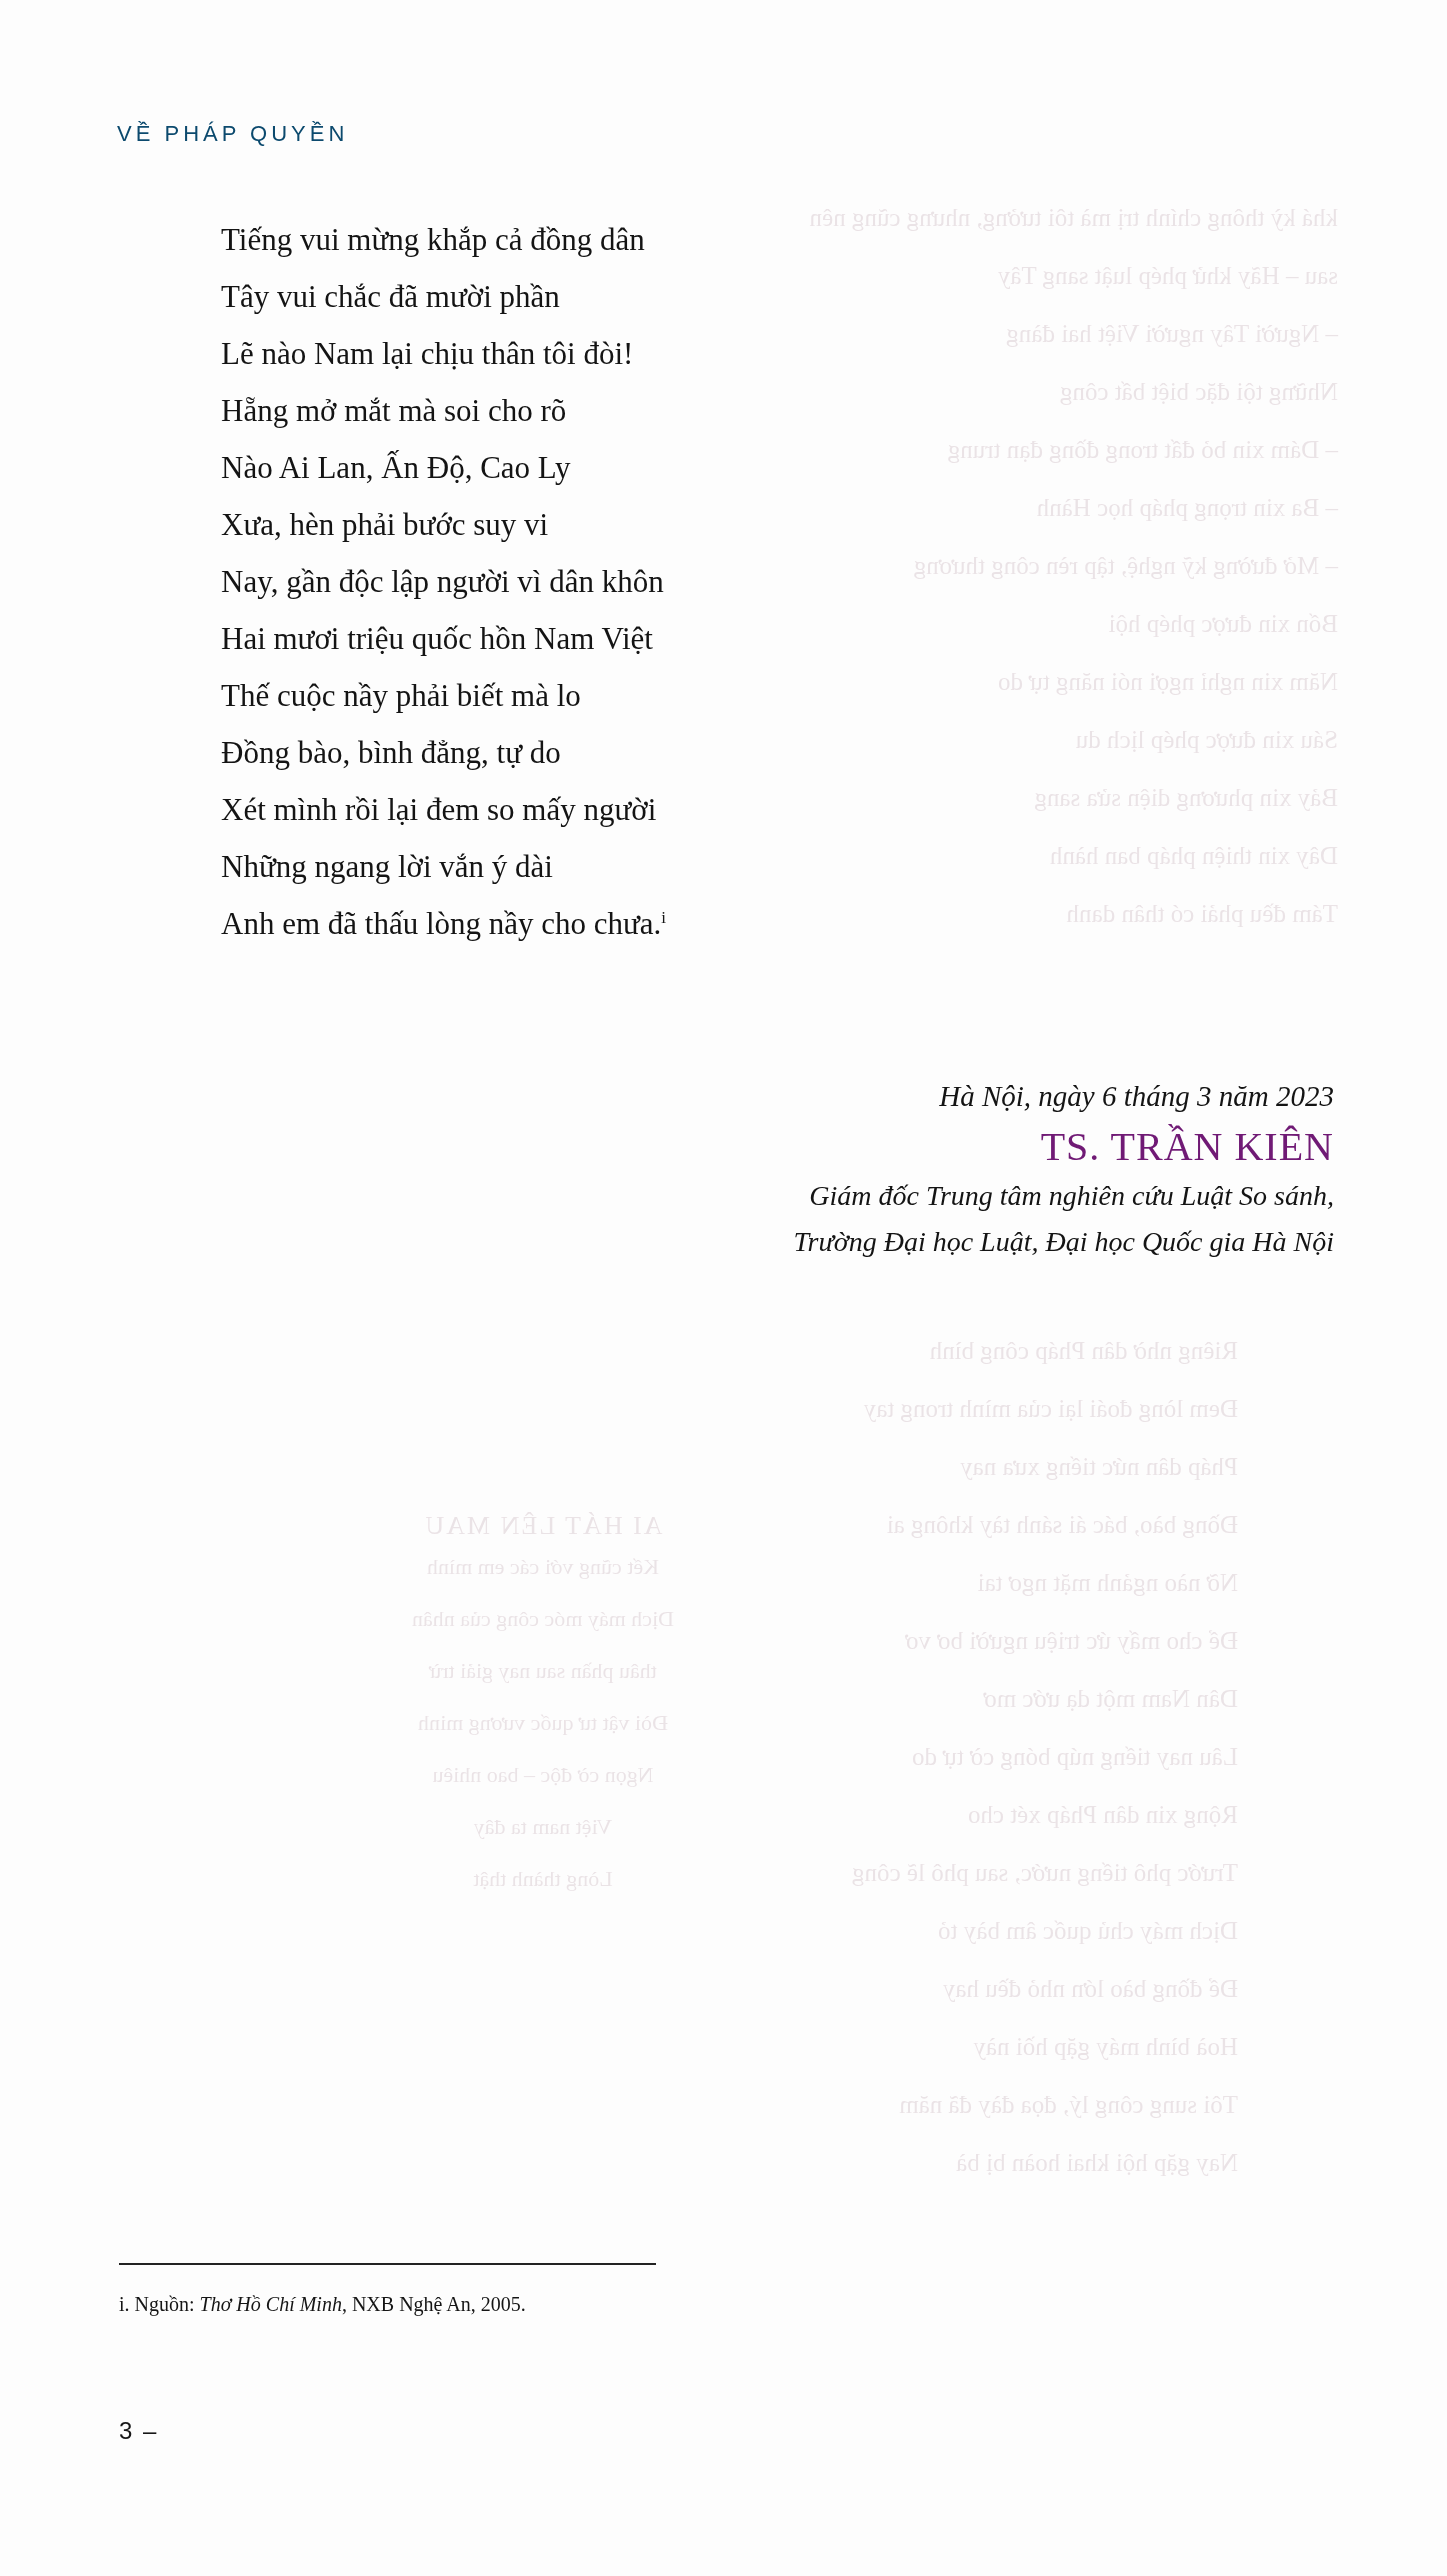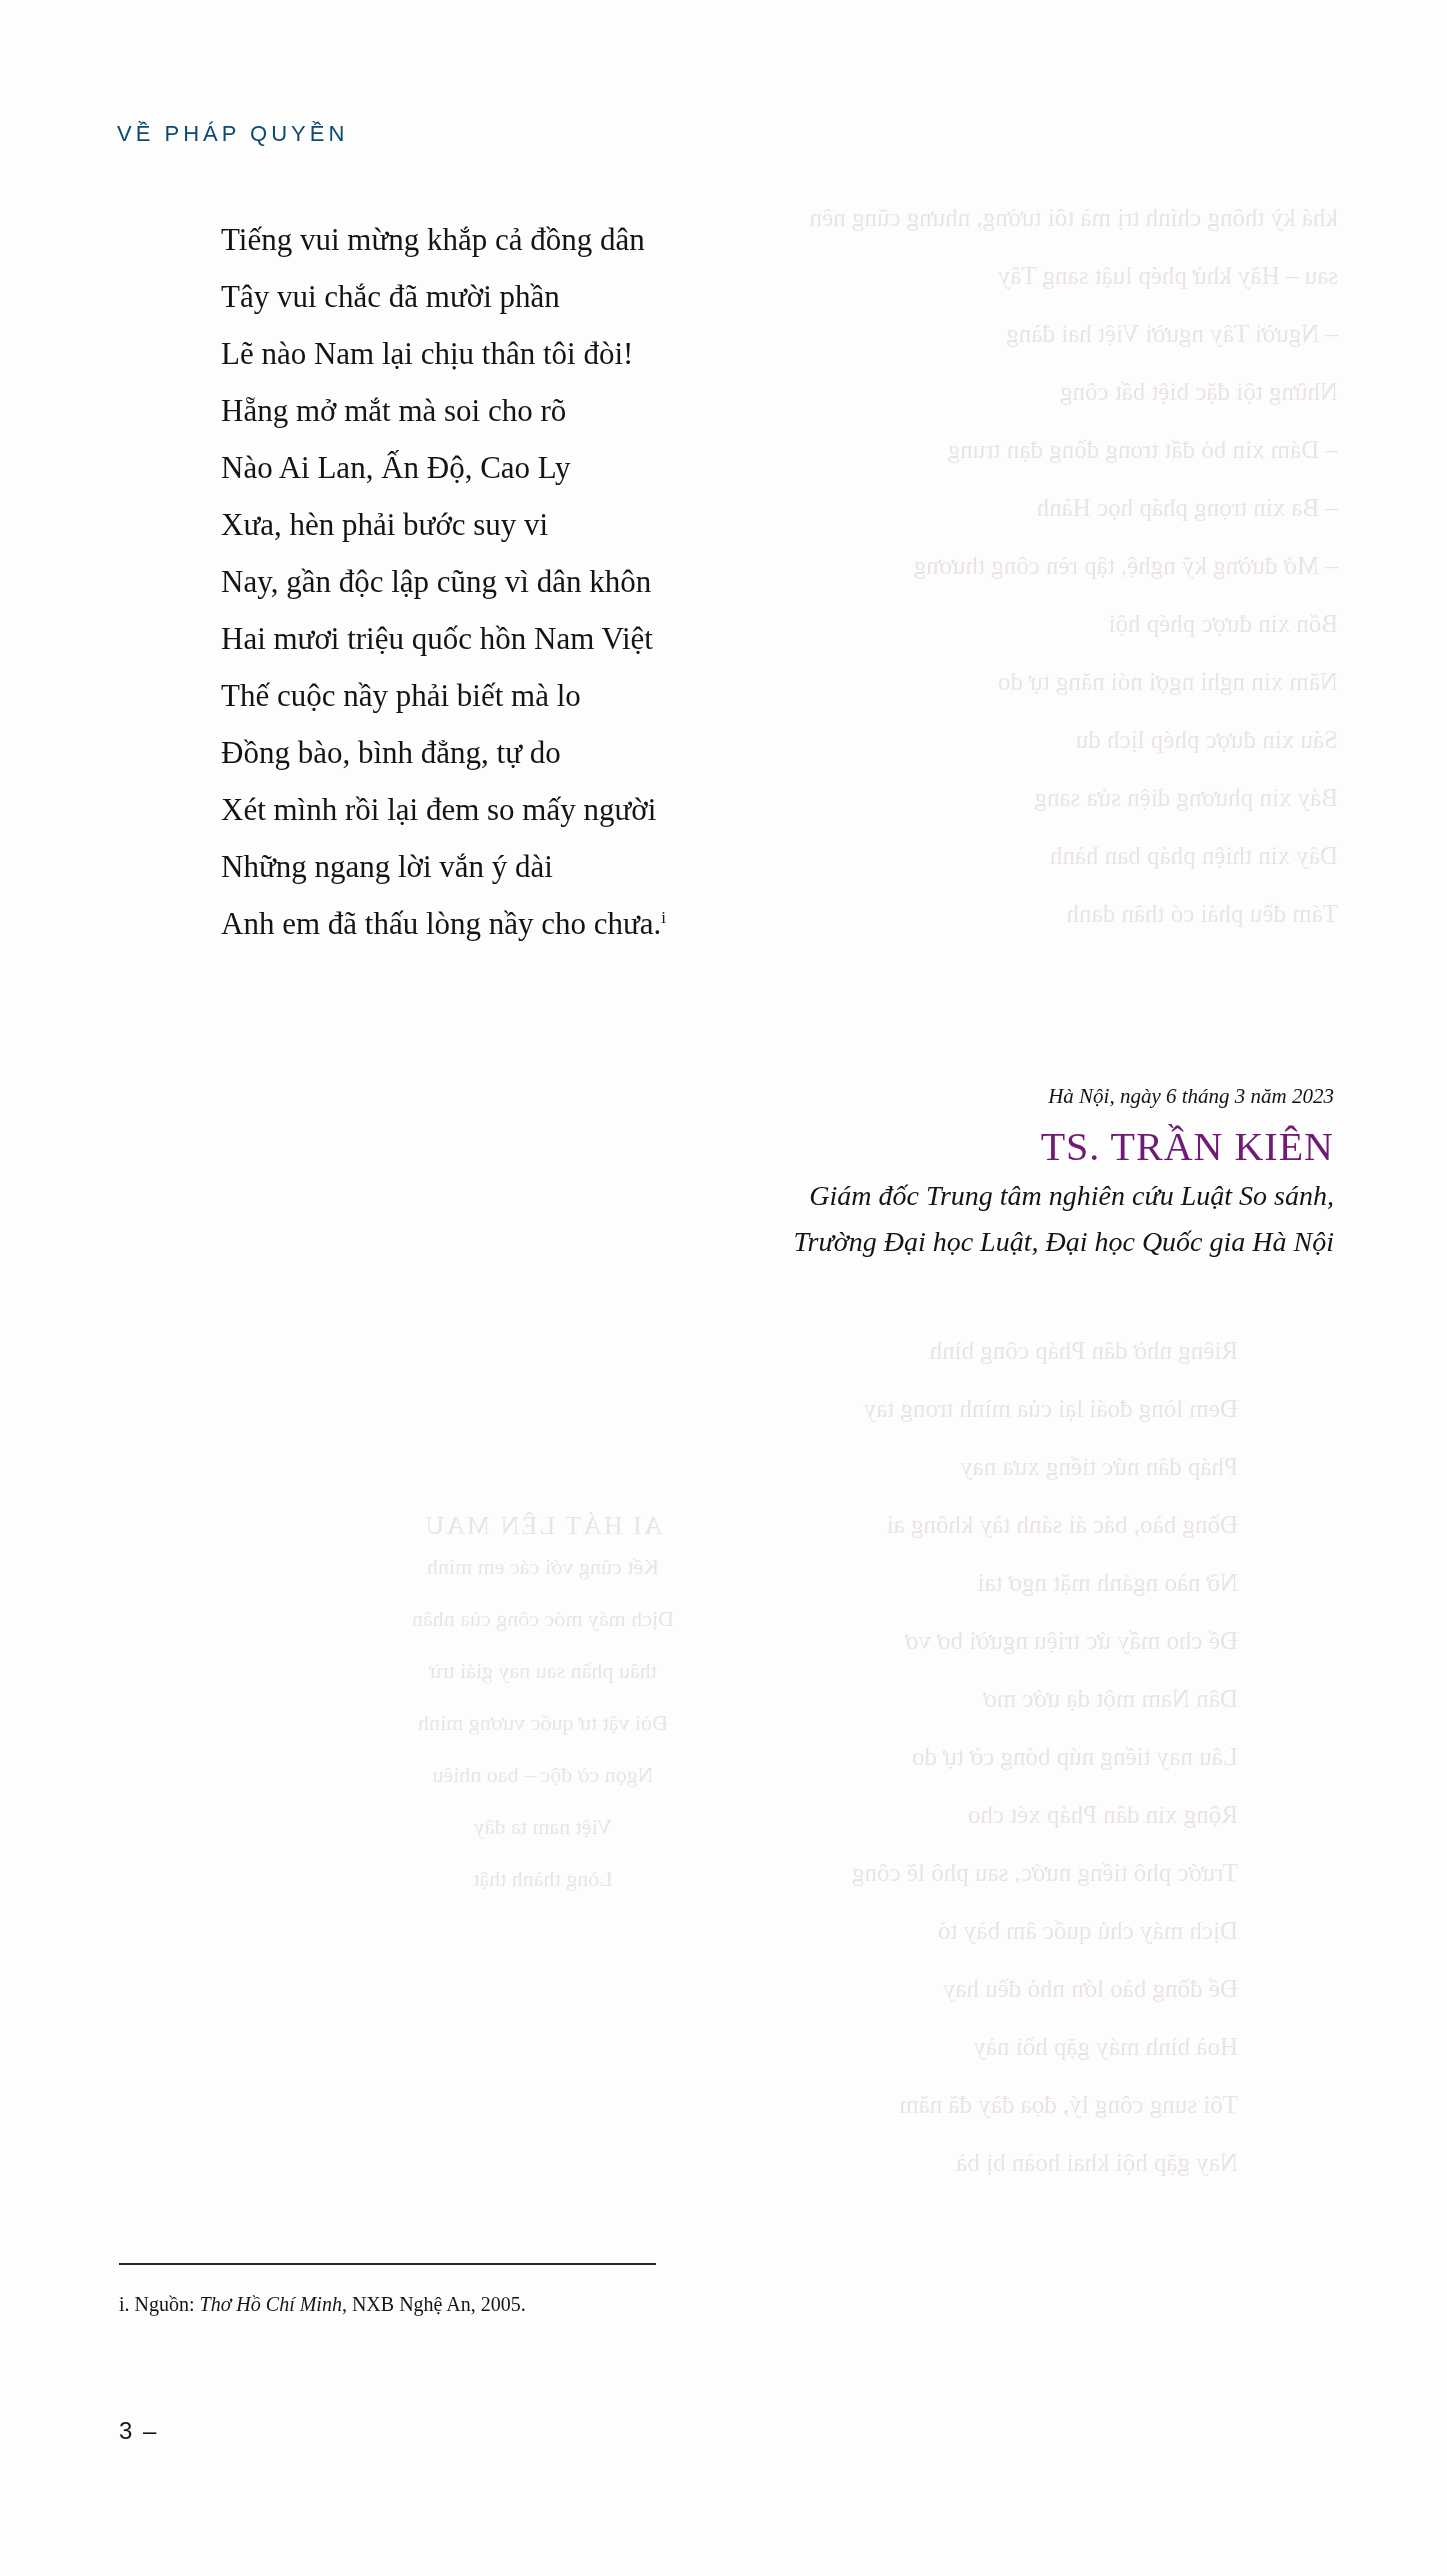--- a/index.html
+++ b/index.html
@@ -81,21 +81,21 @@
 
   
   .sig {
     position: absolute;
     top: 1071px;
     left: 221px;
     width: 1113px;
     text-align: right;
   }
   .sig-date {
-    font-size: 21px;
+    font-size: 29px;
     font-style: italic;
     line-height: 50px;
     color: #141414;
   }
   .sig-name {
     font-size: 40px;
     line-height: 52px;
     letter-spacing: 1px;
     color: #701a75;
   }
@@ -190,21 +190,21 @@
 
   <div class="running-head">VỀ PHÁP QUYỀN</div>
 
   <div class="poem">
     <div class="poem-line">Tiếng vui mừng khắp cả đồng dân</div>
     <div class="poem-line">Tây vui chắc đã mười phần</div>
     <div class="poem-line">Lẽ nào Nam lại chịu thân tôi đòi!</div>
     <div class="poem-line">Hẵng mở mắt mà soi cho rõ</div>
     <div class="poem-line">Nào Ai Lan, Ấn Độ, Cao Ly</div>
     <div class="poem-line">Xưa, hèn phải bước suy vi</div>
-    <div class="poem-line">Nay, gần độc lập cũng vì dân khôn</div>
+    <div class="poem-line">Nay, gần độc lập người vì dân khôn</div>
     <div class="poem-line">Hai mươi triệu quốc hồn Nam Việt</div>
     <div class="poem-line">Thế cuộc nầy phải biết mà lo</div>
     <div class="poem-line">Đồng bào, bình đẳng, tự do</div>
     <div class="poem-line">Xét mình rồi lại đem so mấy người</div>
     <div class="poem-line">Những ngang lời vắn ý dài</div>
     <div class="poem-line"><span>Anh em đã thấu lòng nầy cho chưa.</span><sup>i</sup></div>
   </div>
 
   <div class="sig">
     <div class="sig-date">Hà Nội, ngày 6 tháng 3 năm 2023</div>

